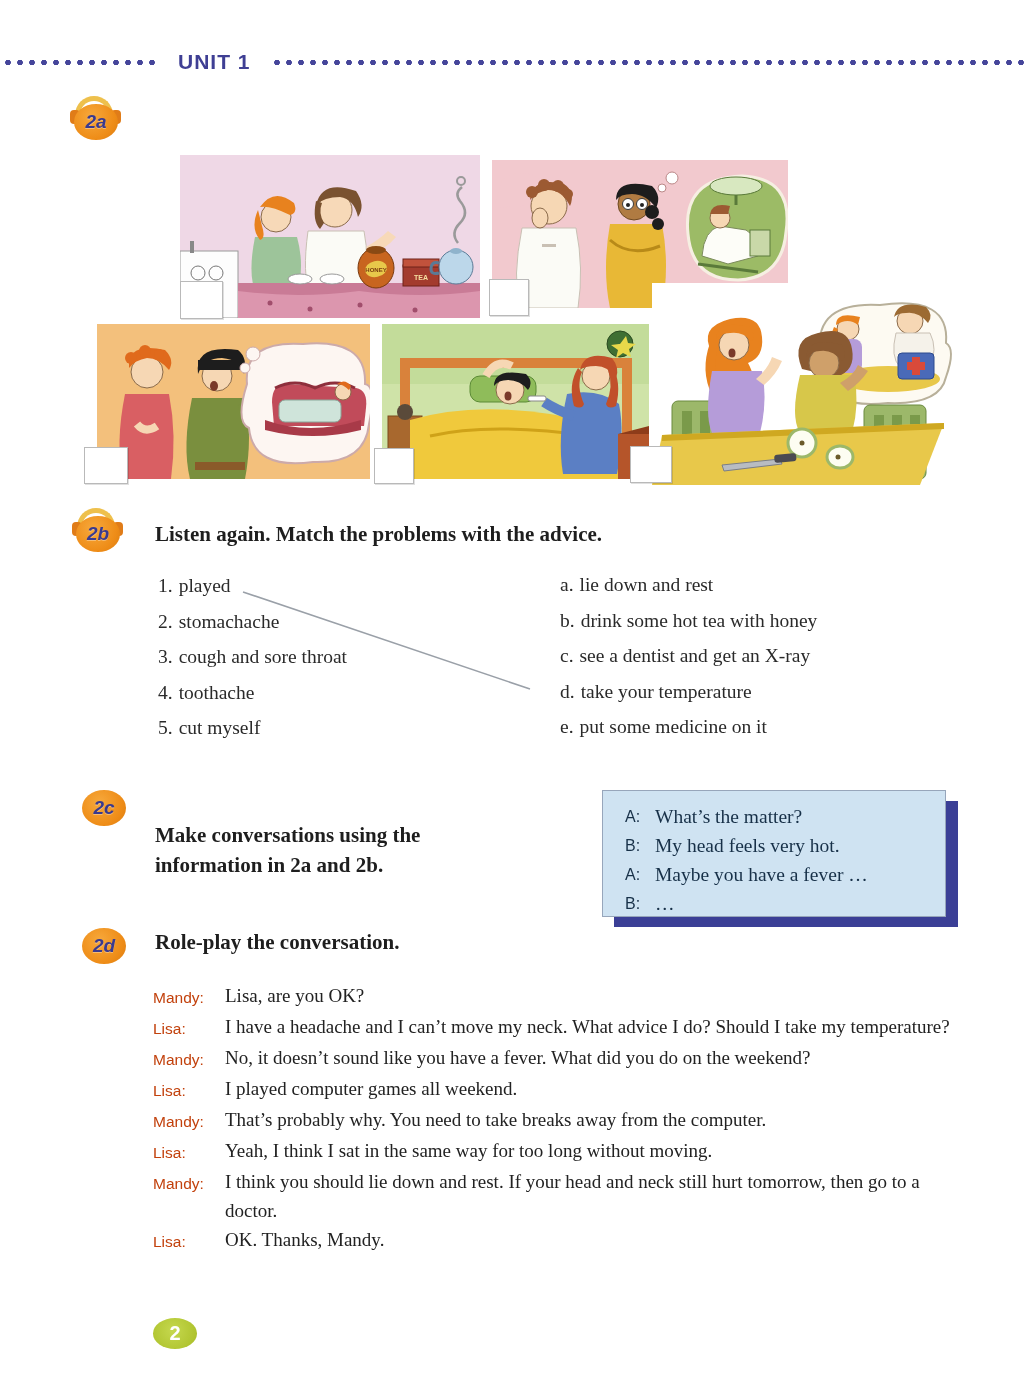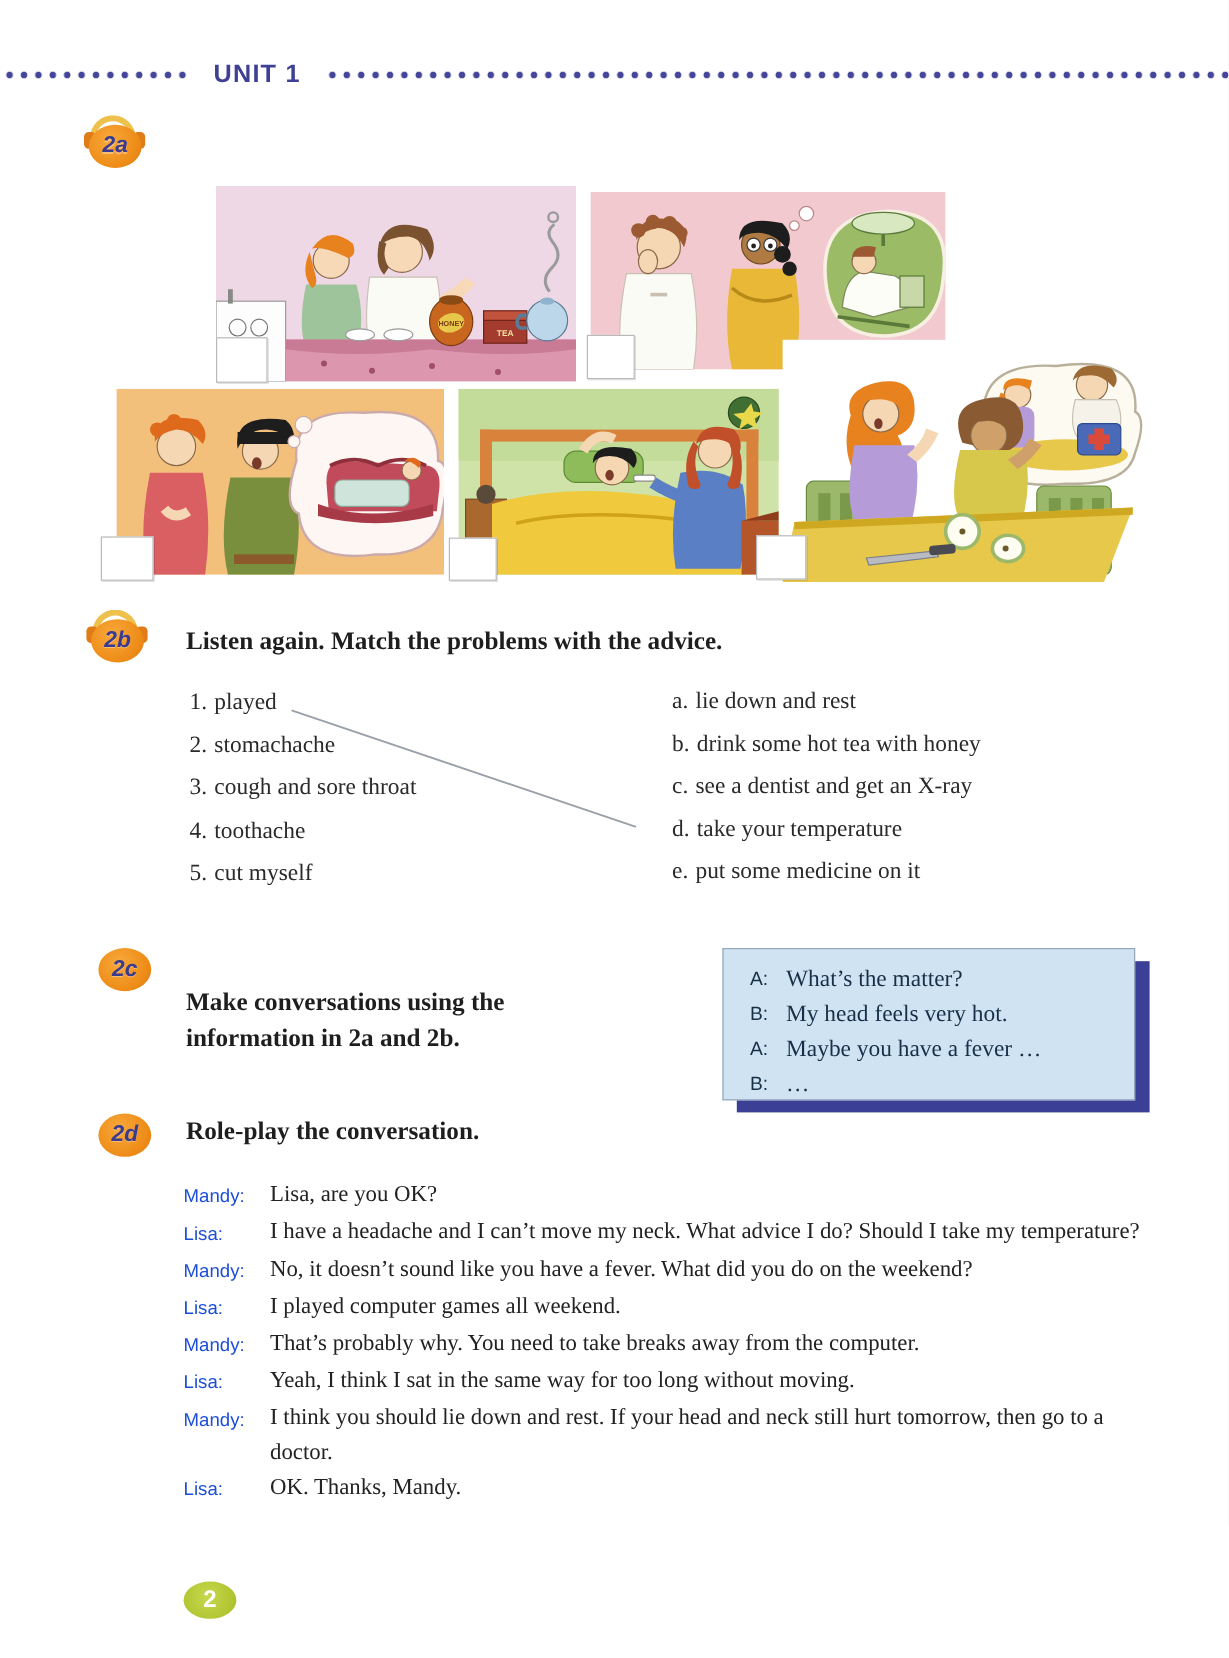--- a/index.html
+++ b/index.html
@@ -52,21 +52,21 @@
   .dlg-box { position:absolute; background:#cfe3f2; border:1px solid #97a6bb;
     padding:11px 0 0 22px; }
   .dlg-box .row { display:flex; line-height:29px; font-size:19.5px; color:#173048; }
   .dlg-box .spk { font-family:"Liberation Sans", sans-serif; font-size:16px;
     width:30px; flex:0 0 auto; color:#173048; }
 
   
   .convo { position:absolute; left:153px; top:981px; width:815px; }
   .convo .row { display:flex; line-height:29px; }
   .convo .spk { font-family:"Liberation Sans", sans-serif; font-size:15.5px;
-    width:72px; flex:0 0 auto; color:#1d4ed8; padding-top:2px; }
+    width:72px; flex:0 0 auto; color:#c2410c; padding-top:2px; }
   .convo .txt { flex:1 1 auto; font-size:19px; color:#222; }
 
   
   .page-num { position:absolute; left:153px; top:1318px; width:44px; height:31px;
     background:radial-gradient(circle at 45% 40%, #c5d84e, #b1c531 70%, #a3b827);
     border-radius:50%; display:flex; align-items:center; justify-content:center;
     color:#ffffff; font-family:"Liberation Sans", sans-serif; font-weight:bold; font-size:20px; }
 
   .overlay-svg { position:absolute; left:0; top:0; pointer-events:none; }
 </style>

